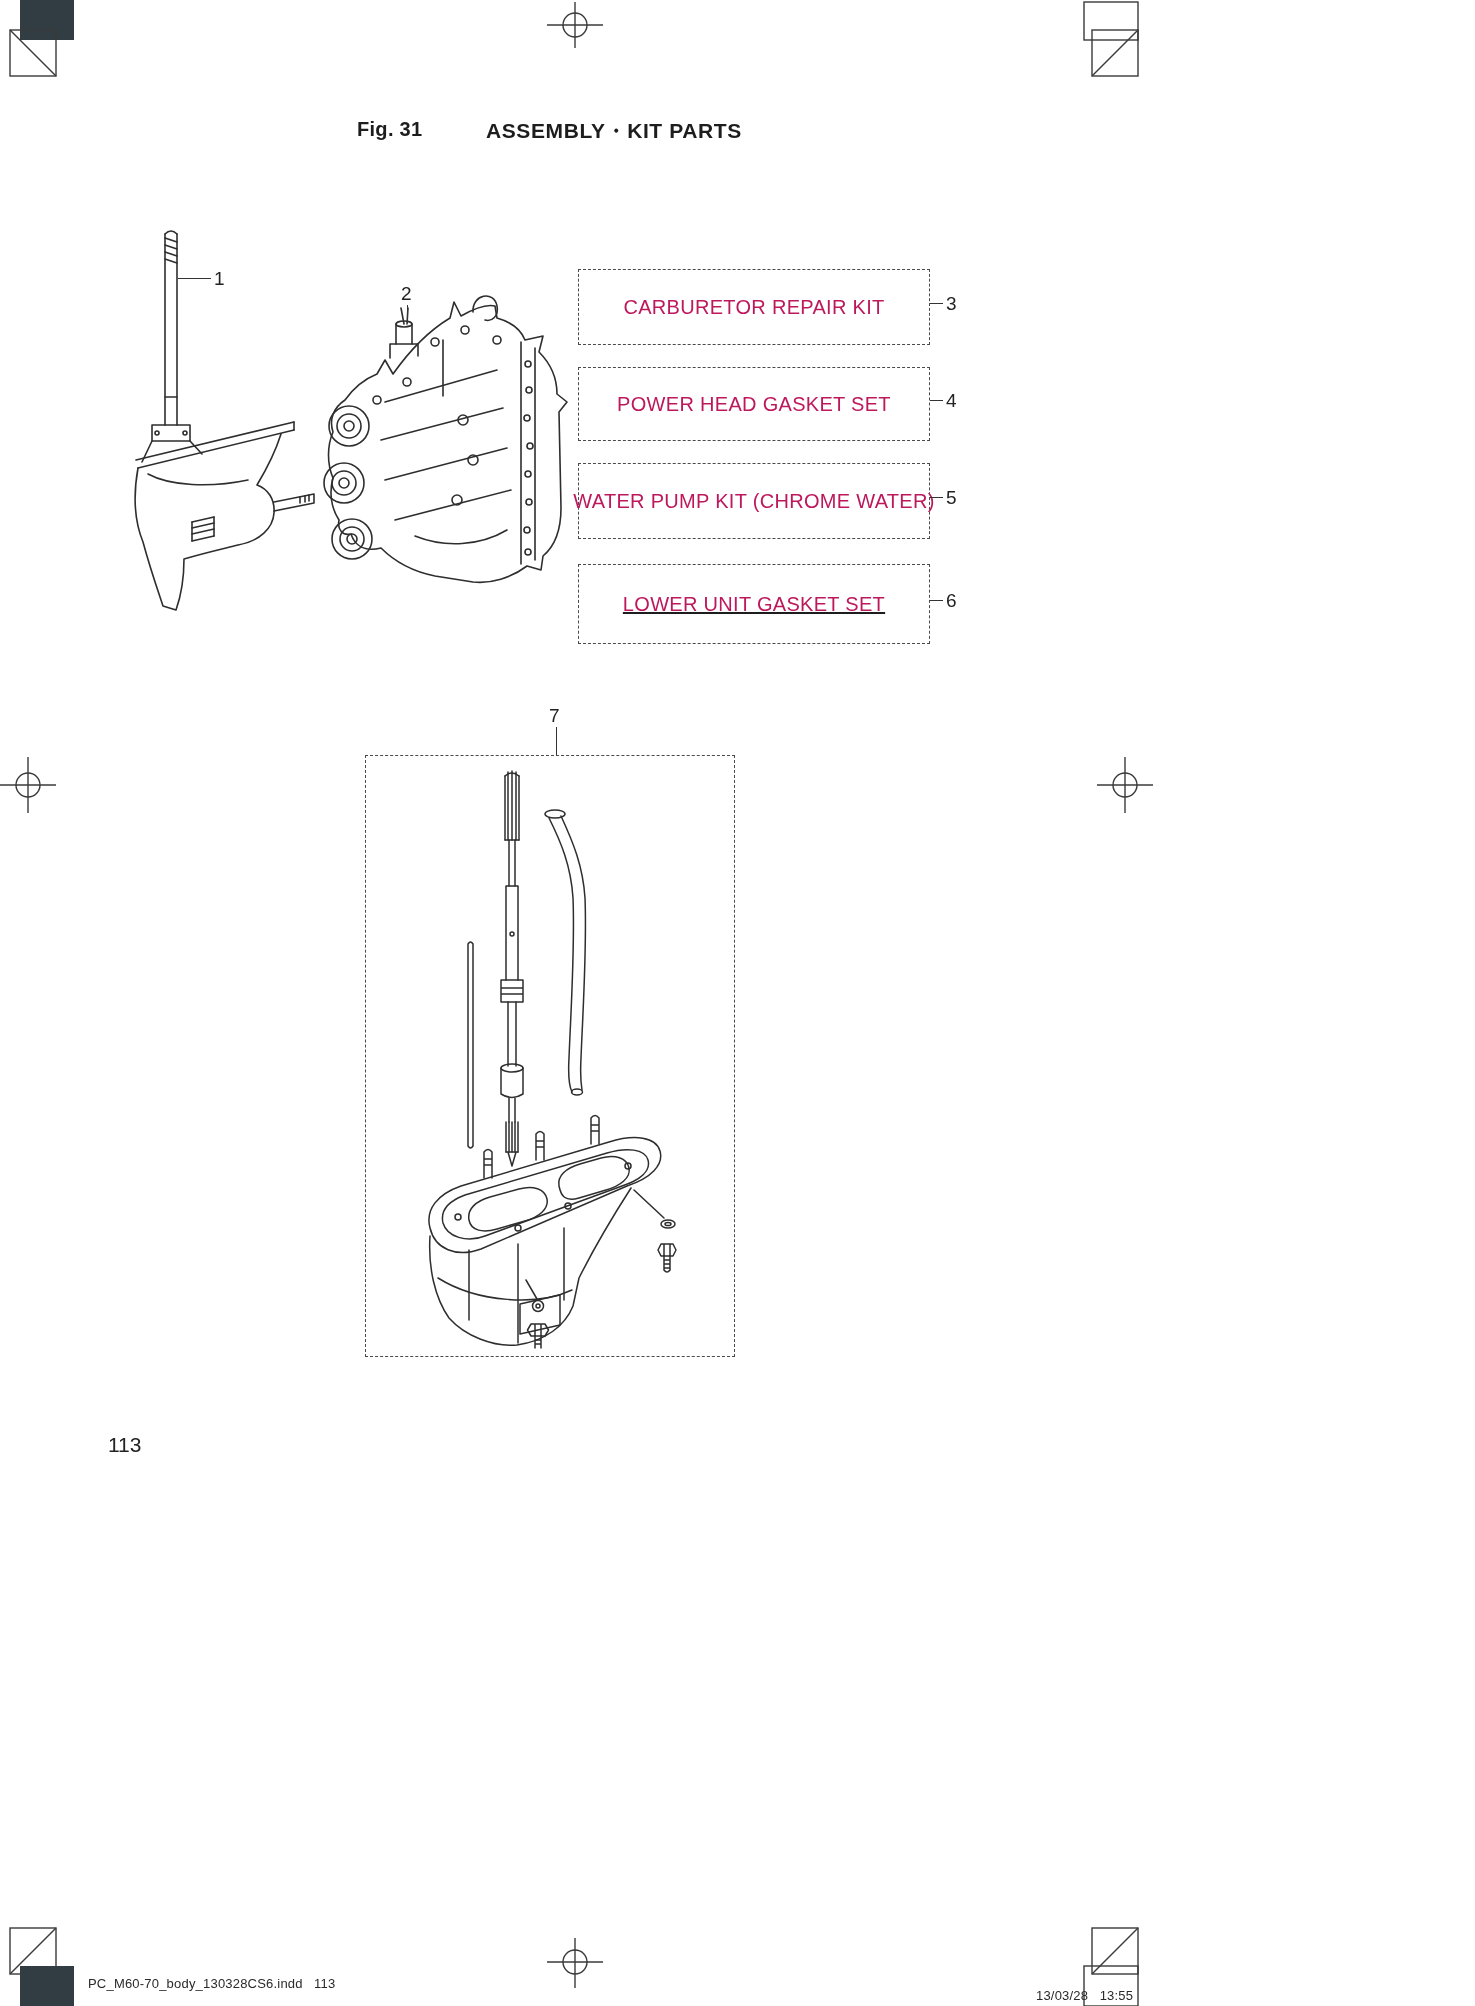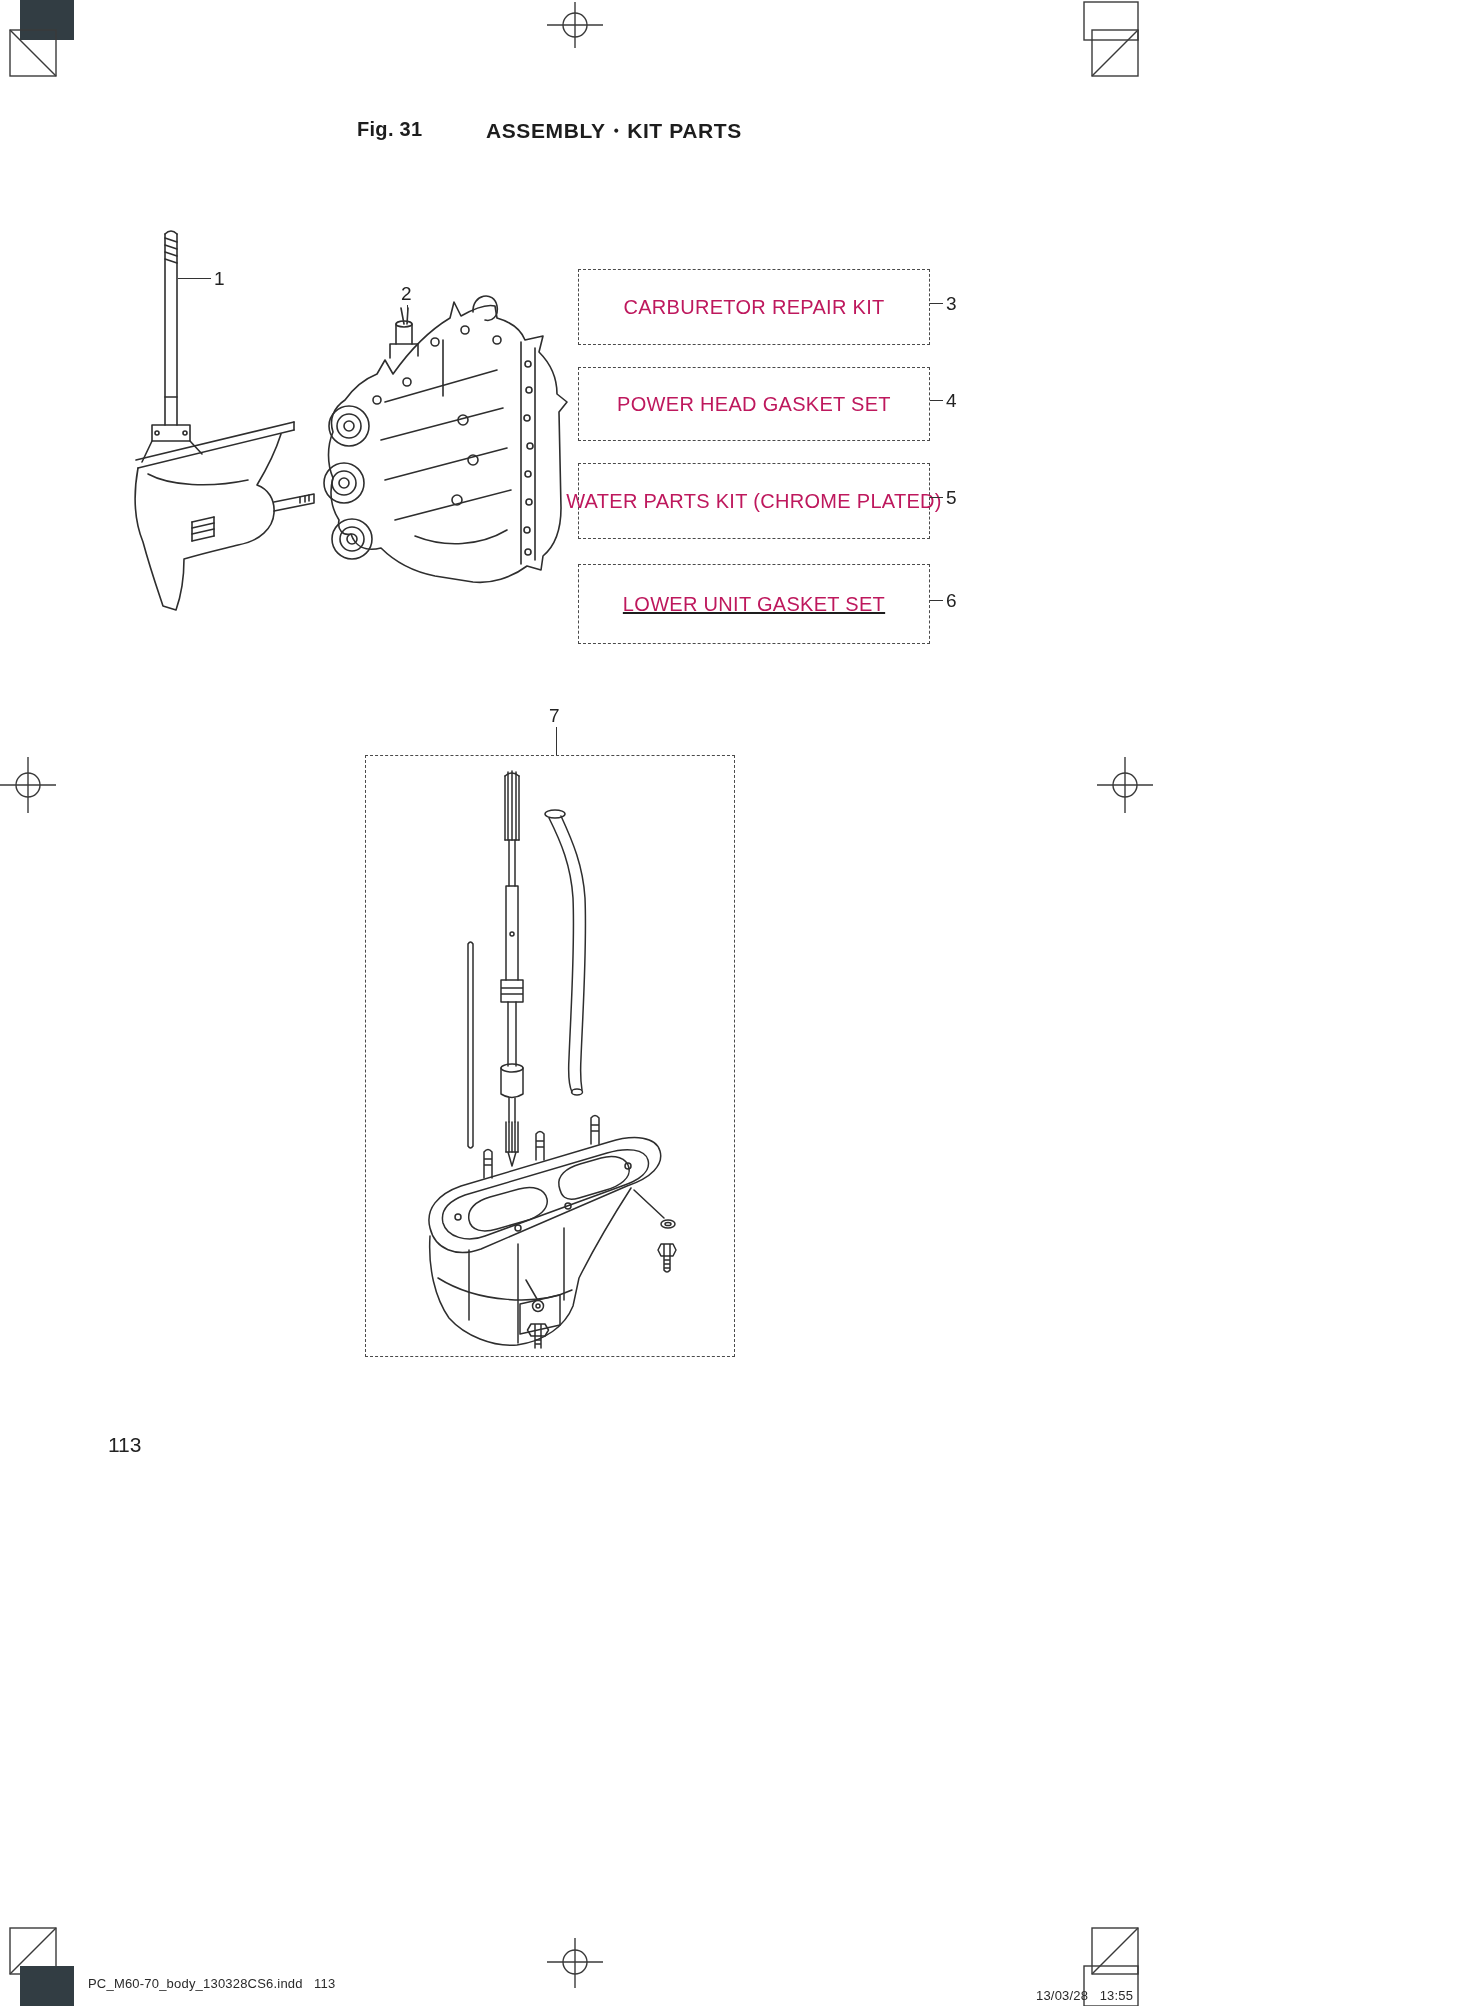--- a/index.html
+++ b/index.html
@@ -154,21 +154,21 @@
   <div class="leader-h" style="left:930px; top:303px; width:13px;"></div>
   <span class="callout-num" style="left:946px; top:293px;">3</span>
 
   <div class="dashed-box" style="left:578px; top:367px; width:352px; height:74px;">
     <span class="kit-label">POWER HEAD GASKET SET</span>
   </div>
   <div class="leader-h" style="left:930px; top:400px; width:13px;"></div>
   <span class="callout-num" style="left:946px; top:390px;">4</span>
 
   <div class="dashed-box" style="left:578px; top:463px; width:352px; height:76px;">
-    <span class="kit-label">WATER PARTS KIT (CHROME PLATED)</span>
+    <span class="kit-label">WATER PUMP KIT (CHROME WATER)</span>
   </div>
   <div class="leader-h" style="left:930px; top:497px; width:13px;"></div>
   <span class="callout-num" style="left:946px; top:487px;">5</span>
 
   <div class="dashed-box" style="left:578px; top:564px; width:352px; height:80px;text-decoration:underline;">
     <span class="kit-label">LOWER UNIT GASKET SET</span>
   </div>
   <div class="leader-h" style="left:930px; top:600px; width:13px;"></div>
   <span class="callout-num" style="left:946px; top:590px;">6</span>
 

